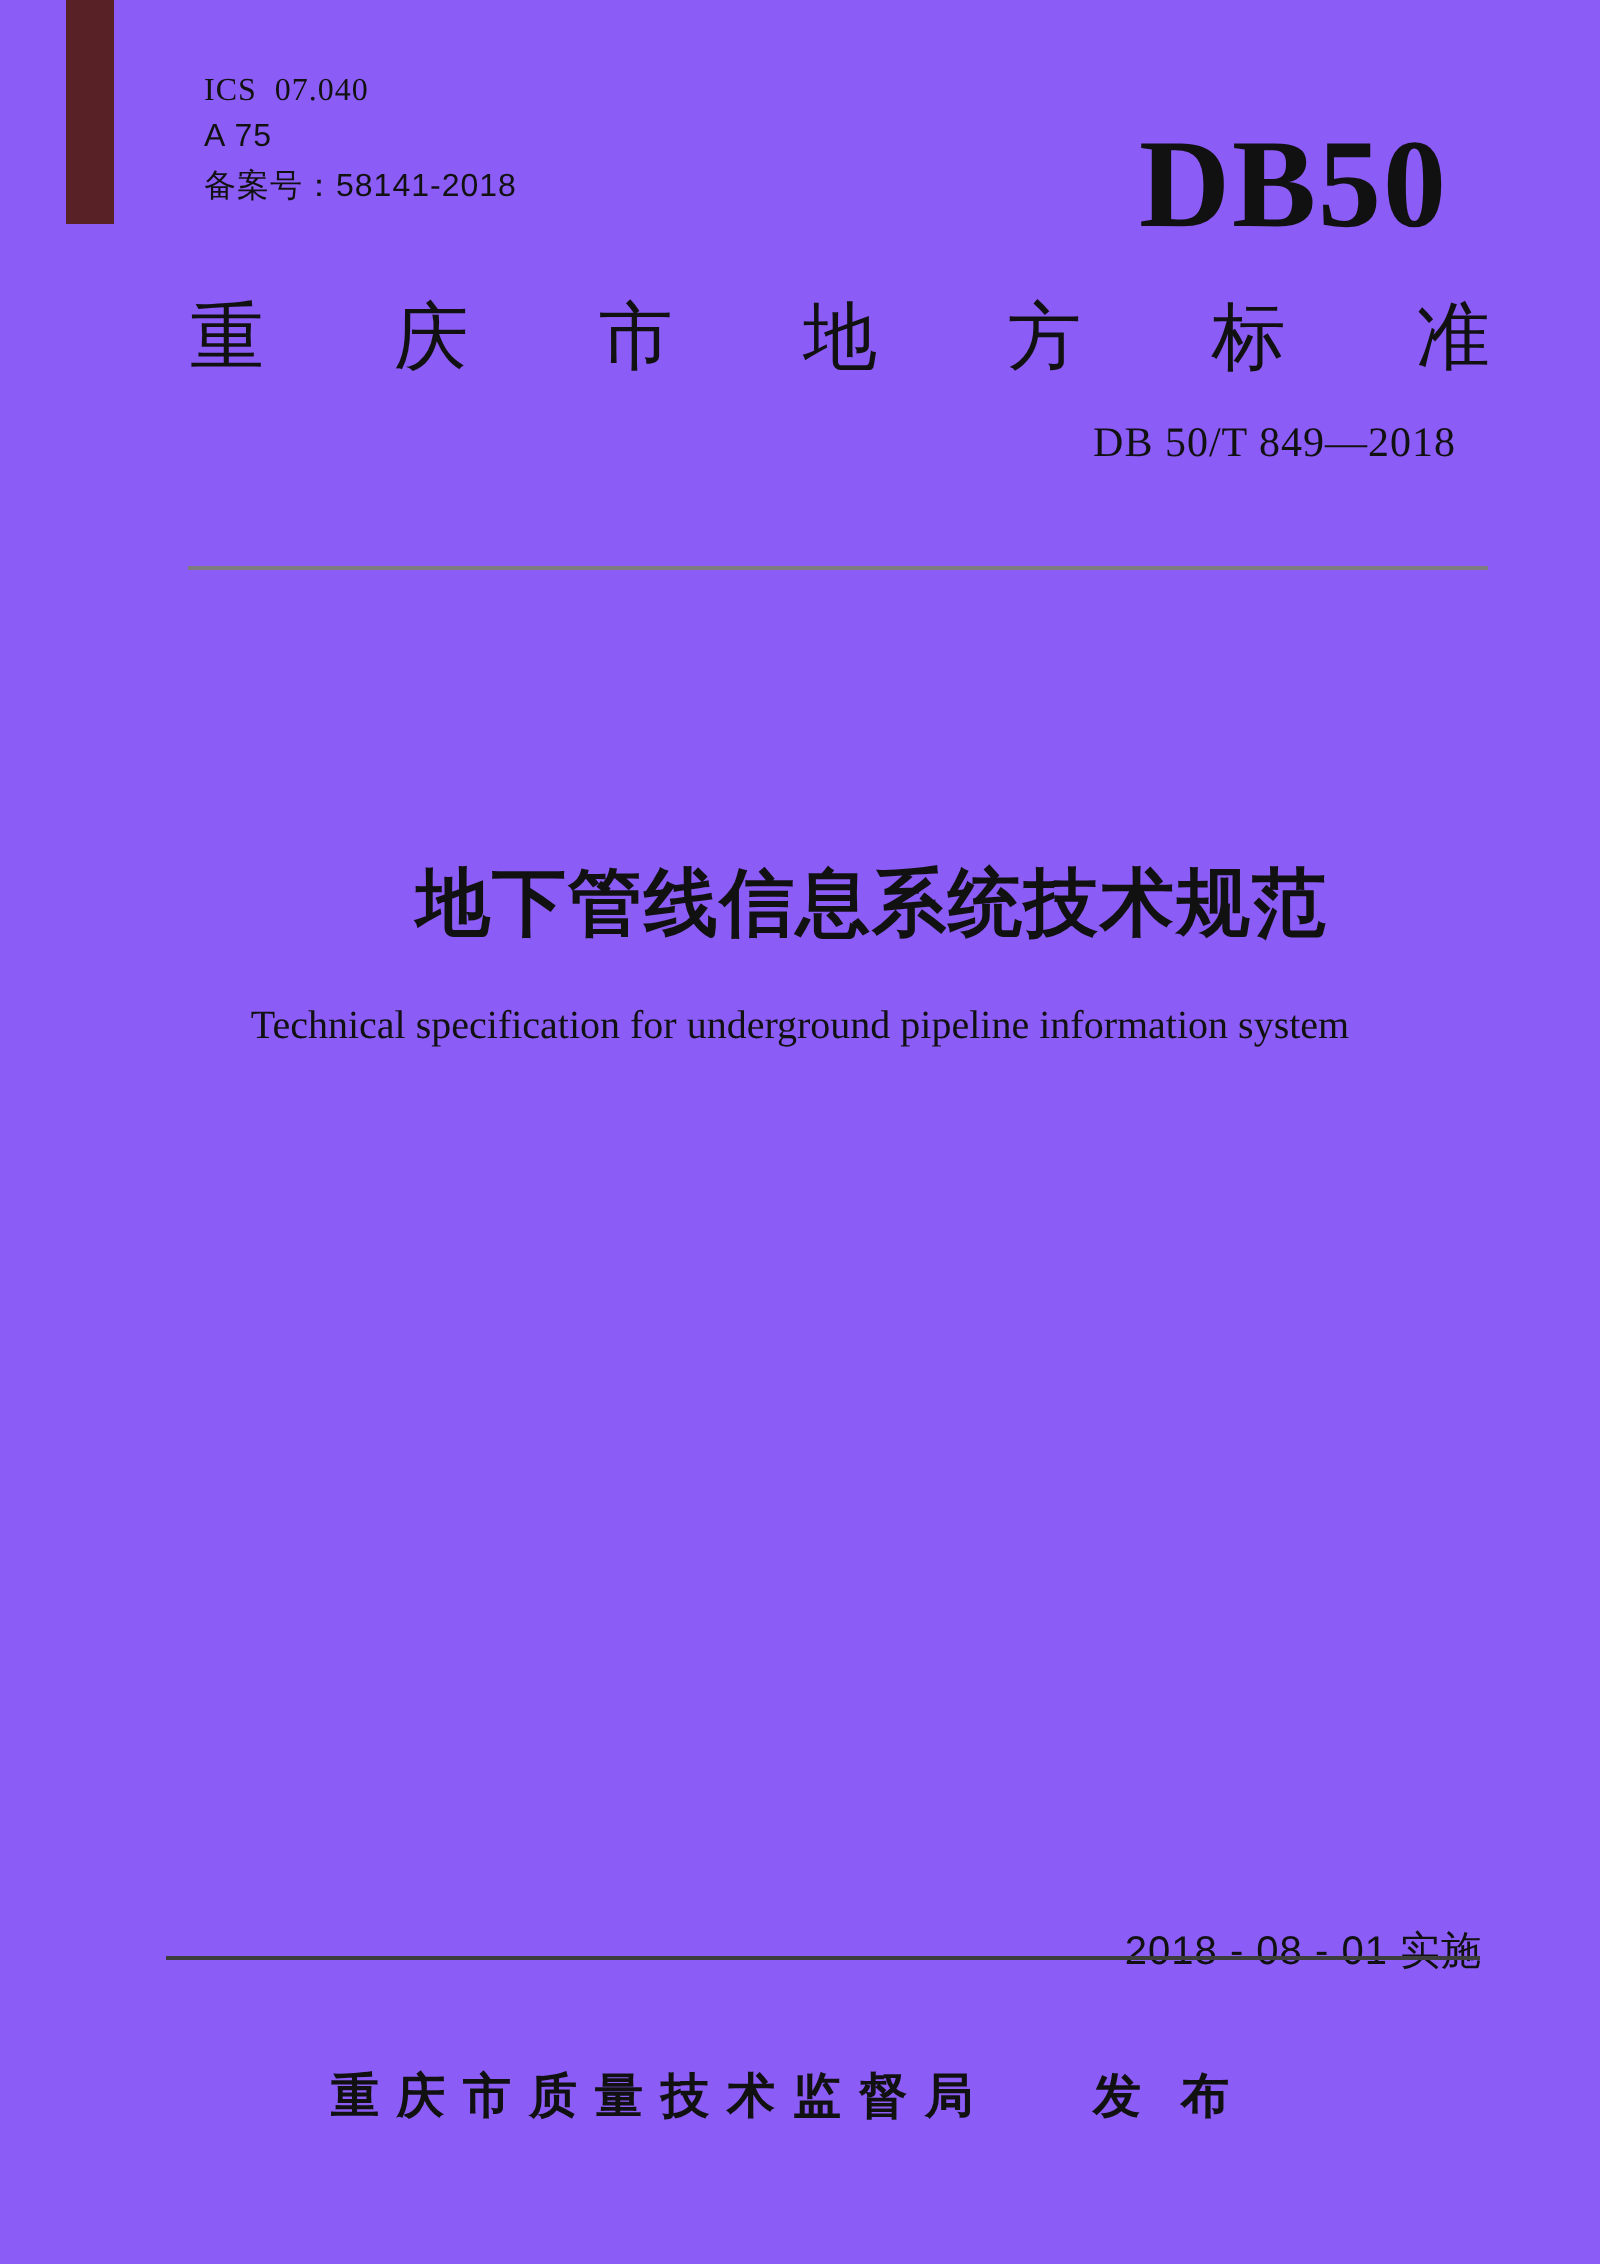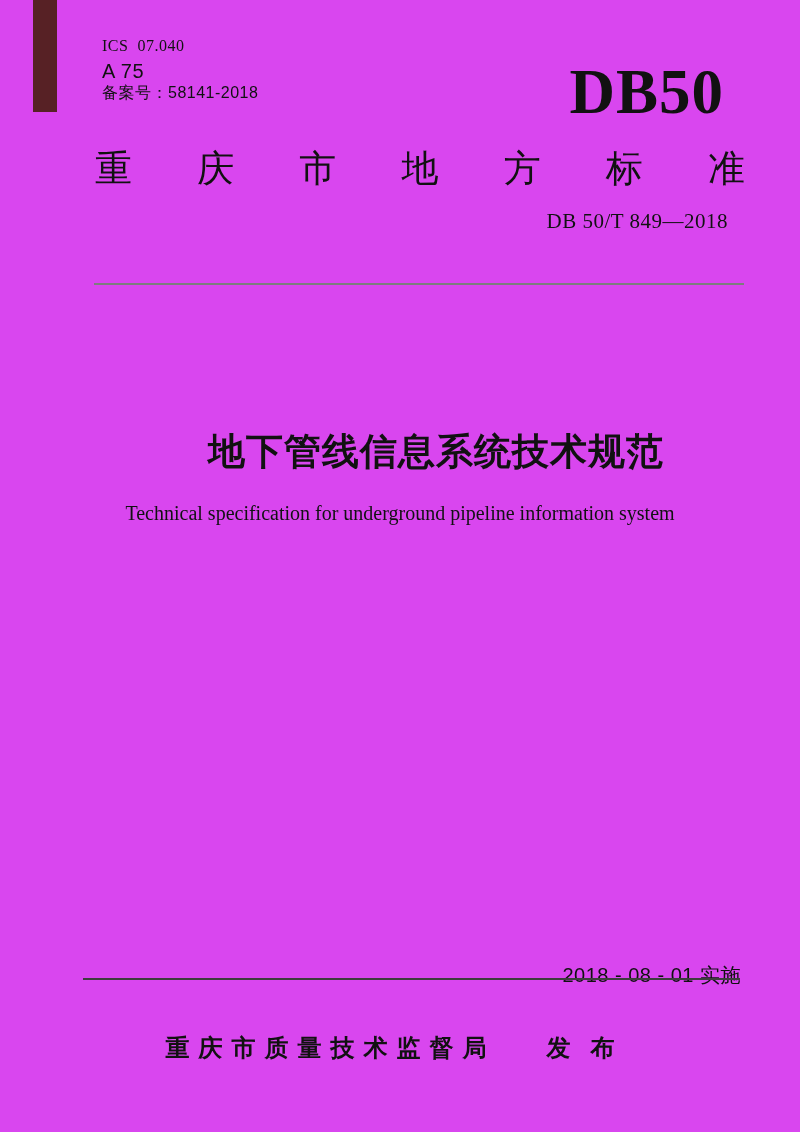--- a/index.html
+++ b/index.html
@@ -4,21 +4,21 @@
 <style>
   html, body {
     margin: 0;
     padding: 0;
     background: #ffffff;
   }
   .page {
     position: relative;
     width: 800px;
     height: 1132px;
-    background: #d946ef;
+    background: #8b5cf6;
     overflow: hidden;
     color: #111111;
   }
   .serif { font-family: "Liberation Serif", serif; }
   .sans  { font-family: "Liberation Sans", sans-serif; }
 
   .spine-bar {
     position: absolute;
     left: 33px;
     top: 0;
@@ -32,21 +32,21 @@
     left: 102px;
     top: 37px;
     font-size: 16px;
     white-space: pre;
     letter-spacing: 0.5px;
   }
   .class-line {
     position: absolute;
     left: 102px;
     top: 60px;
-    font-size: 20px;
+    font-size: 16px;
     white-space: pre;
     letter-spacing: 0.5px;
   }
   .record-line {
     position: absolute;
     left: 102px;
     top: 83px;
     font-size: 16px;
     white-space: pre;
     letter-spacing: 0.5px;

